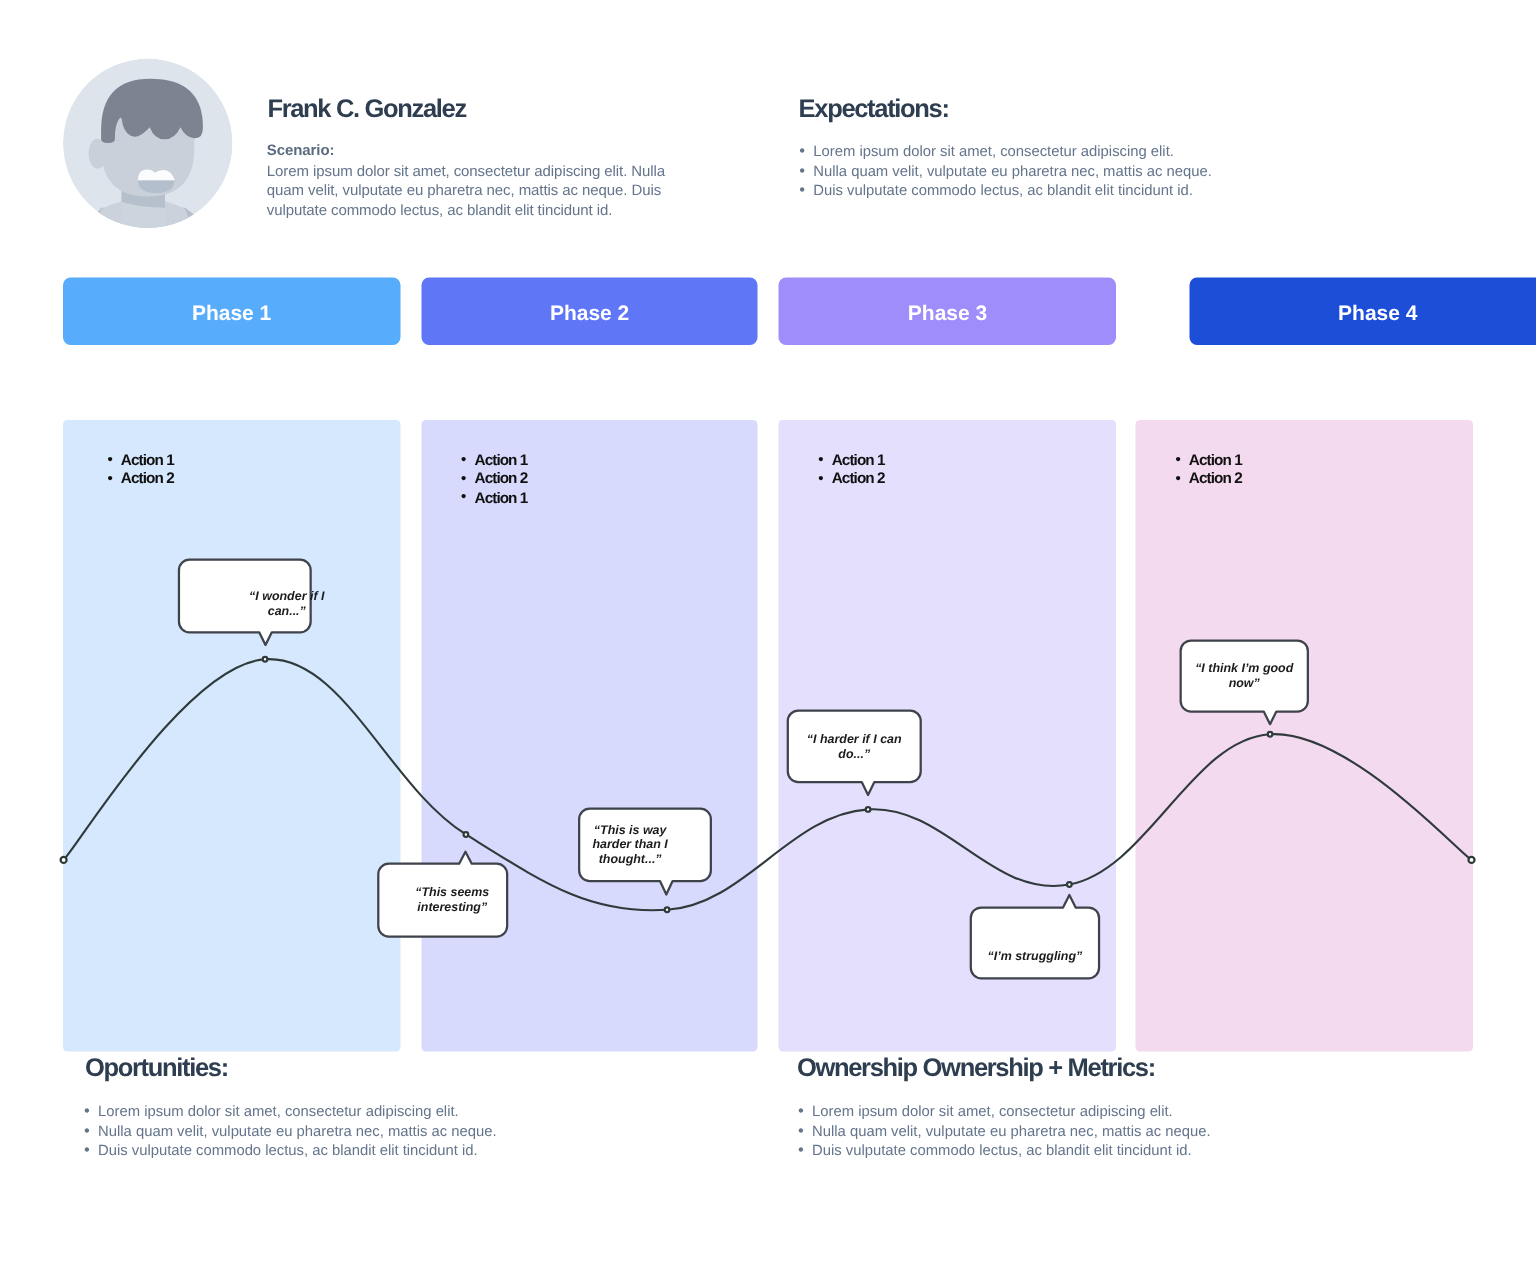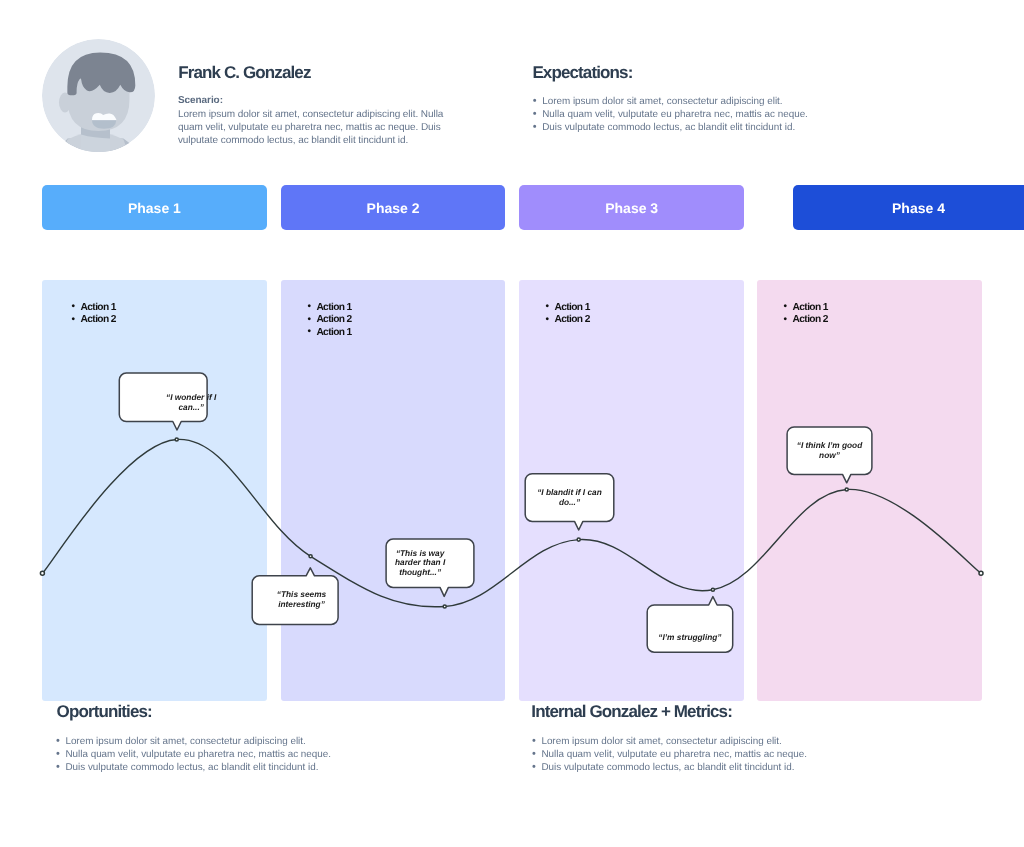--- a/index.html
+++ b/index.html
@@ -151,35 +151,35 @@
   <div class="bubble" style="left:119.3px;top:373.1px;width:87.8px;height:60px;margin-left:28px;">
       <span style="width:52px">“I wonder if I can...”</span>
     </div>
   <div class="bubble" style="left:268px;top:575.8px;width:67px;height:48.6px;">
       <span style="width:50px">“This seems interesting”</span>
     </div>
   <div class="bubble" style="left:386.1px;top:539.1px;width:68px;height:48.3px;">
       <span style="width:78px">“This is way harder than I thought...”</span>
     </div>
   <div class="bubble" style="left:525.2px;top:473.7px;width:88.6px;height:47.7px;">
-      <span style="width:72px">“I blandit if I can do...”</span>
+      <span style="width:72px">“I harder if I can do...”</span>
     </div>
   <div class="bubble" style="left:647.2px;top:605.0px;width:85.5px;height:65px;">
       <span style="width:78px">“I’m struggling”</span>
     </div>
   <div class="bubble" style="left:787.1px;top:427.0px;width:84.8px;height:47.4px;">
       <span style="width:68px">“I think I’m good now”</span>
     </div>
 
   <div class="bottom-title" style="left:56.6px;top:702px;">Oportunities:</div>
   <ul class="bullets bottom-list" style="left:55.6px;top:734.5px;">
     <li>Lorem ipsum dolor sit amet, consectetur adipiscing elit.</li>
     <li>Nulla quam velit, vulputate eu pharetra nec, mattis ac neque.</li>
     <li>Duis vulputate commodo lectus, ac blandit elit tincidunt id.</li>
   </ul>
-  <div class="bottom-title" style="left:531.3px;top:702px;">Internal Gonzalez + Metrics:</div>
+  <div class="bottom-title" style="left:531.3px;top:702px;">Ownership Ownership + Metrics:</div>
   <ul class="bullets bottom-list" style="left:531.6px;top:734.5px;">
     <li>Lorem ipsum dolor sit amet, consectetur adipiscing elit.</li>
     <li>Nulla quam velit, vulputate eu pharetra nec, mattis ac neque.</li>
     <li>Duis vulputate commodo lectus, ac blandit elit tincidunt id.</li>
   </ul>
 
 </div>
 
 </body></html>

